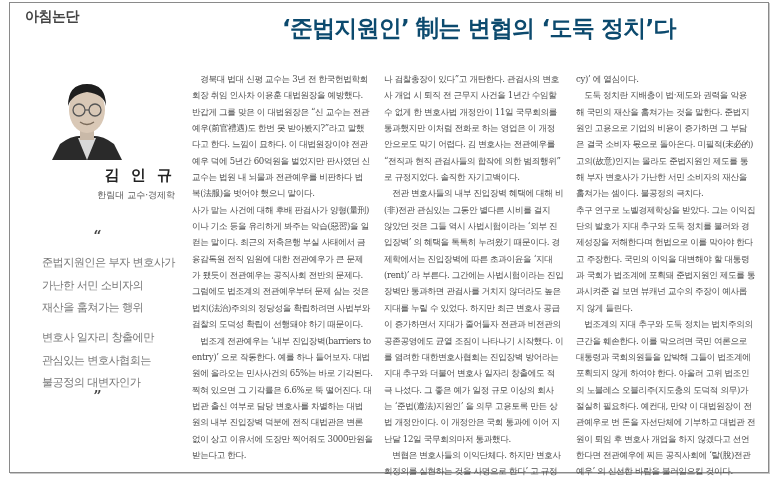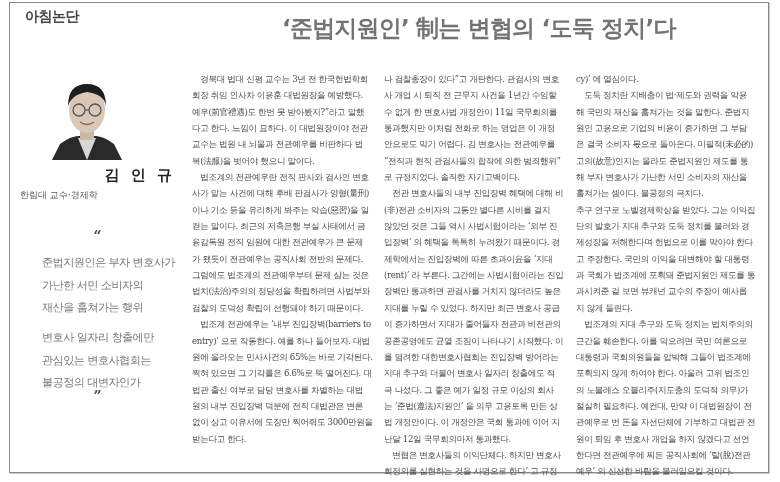--- a/index.html
+++ b/index.html
@@ -3,25 +3,25 @@
 <meta charset="utf-8">
 <style>
   html, body { margin:0; padding:0; background:#ffffff; }
   body { width:780px; height:482px; position:relative; overflow:hidden;
          font-family:"DejaVu Serif", "Liberation Serif", serif; color:#3a3a3a; }
   .frame { position:absolute; left:9px; top:2px; width:758px; height:469px;
            border:1px solid #8a8a8a; box-shadow:1px 1px 0 #c8c8c8; background:#fff; }
   .section-label { position:absolute; left:25px; top:8px; font-family:"DejaVu Sans", sans-serif;
            font-size:14px; font-weight:bold; color:#444; letter-spacing:-0.5px; }
   .headline { position:absolute; left:282px; top:13px; font-family:"DejaVu Sans", sans-serif;
-           font-size:23px; font-weight:bold; color:#737373; letter-spacing:-0.8px; white-space:nowrap; }
+           font-size:23px; font-weight:bold; color:#0c4a6e; letter-spacing:-0.8px; white-space:nowrap; }
   .photo { position:absolute; left:48px; top:72px; width:78px; height:88px; background:#fff; overflow:hidden; }
   .author-name { position:absolute; left:20px; width:155px; top:166px; text-align:right;
            font-family:"DejaVu Sans", sans-serif; font-size:15px; font-weight:bold; color:#222; letter-spacing:3px; }
-  .author-aff { position:absolute; left:20px; width:155px; top:189px; text-align:left;
+  .author-aff { position:absolute; left:20px; width:155px; top:189px; text-align:right;
            font-family:"DejaVu Sans", sans-serif; font-size:9px; color:#555; }
   .quote-open, .quote-close { position:absolute; left:20px; width:155px; text-align:center;
            font-size:14px; font-weight:bold; color:#444; }
   .quote-open { top:228px; }
   .quote-close { top:388px; }
   .pull-quote { position:absolute; left:34px; width:150px; font-family:"DejaVu Sans", sans-serif;
            font-size:11.2px; color:#777; letter-spacing:-0.6px; }
   .pull-quote .pq-line { height:22.5px; line-height:22.5px; white-space:nowrap;margin-left:8px; }
   .pq1 { top:252px; }
   .pq2 { top:327px; }
@@ -76,25 +76,26 @@
   <div class="pq-line">변호사 일자리 창출에만</div>
   <div class="pq-line">관심있는 변호사협회는</div>
   <div class="pq-line">불공정의 대변자인가</div>
 </div>
 
 <div class="quote-close">”</div>
 
 <div class="col col1">
     <div class="ln">　경북대 법대 신평 교수는 3년 전 한국헌법학회</div>
     <div class="ln">회장 취임 인사차 이용훈 대법원장을 예방했다.</div>
+    <div class="ln">반갑게 그를 맞은 이 대법원장은 “신 교수는 전관</div>
     <div class="ln">예우(前官禮遇)도 한번 못 받아봤지?”라고 말했</div>
     <div class="ln">다고 한다. 느낌이 묘하다. 이 대법원장이야 전관</div>
+    <div class="ln">예우 덕에 5년간 60억원을 벌었지만 판사였던 신</div>
     <div class="ln">교수는 법원 내 뇌물과 전관예우를 비판하다 법</div>
     <div class="ln">복(法服)을 벗어야 했으니 말이다.</div>
-    <div class="ln">　법조계의 전관예우란 전직 판사와 검사인 변호</div>
     <div class="ln">사가 맡는 사건에 대해 후배 판검사가 양형(量刑)</div>
     <div class="ln">이나 기소 등을 유리하게 봐주는 악습(惡習)을 일</div>
     <div class="ln">컫는 말이다. 최근의 저축은행 부실 사태에서 금</div>
     <div class="ln">융감독원 전직 임원에 대한 전관예우가 큰 문제</div>
     <div class="ln">가 됐듯이 전관예우는 공직사회 전반의 문제다.</div>
     <div class="ln">그럼에도 법조계의 전관예우부터 문제 삼는 것은</div>
     <div class="ln">법치(法治)주의의 정당성을 확립하려면 사법부와</div>
     <div class="ln">검찰의 도덕성 확립이 선행돼야 하기 때문이다.</div>
     <div class="ln">　법조계 전관예우는 ‘내부 진입장벽(barriers to</div>
     <div class="ln">entry)’ 으로 작동한다. 예를 하나 들어보자. 대법</div>
@@ -107,21 +108,21 @@
   </div>
 <div class="col col2">
     <div class="ln">나 검찰총장이 있다”고 개탄한다. 관검사의 변호</div>
     <div class="ln">사 개업 시 퇴직 전 근무지 사건을 1년간 수임할</div>
     <div class="ln">수 없게 한 변호사법 개정안이 11일 국무회의를</div>
     <div class="ln">통과했지만 이처럼 전화로 하는 영업은 이 개정</div>
     <div class="ln">안으로도 막기 어렵다. 김 변호사는 전관예우를</div>
     <div class="ln">“전직과 현직 관검사들의 합작에 의한 범죄행위”</div>
     <div class="ln">로 규정지었다. 솔직한 자기고백이다.</div>
     <div class="ln">　전관 변호사들의 내부 진입장벽 혜택에 대해 비</div>
-    <div class="ln">(非)전관 소비자의 그동안 별다른 시비를 걸지</div>
+    <div class="ln">(非)전관 관심있는 그동안 별다른 시비를 걸지</div>
     <div class="ln">않았던 것은 그들 역시 사법시험이라는 ‘외부 진</div>
     <div class="ln">입장벽’ 의 혜택을 톡톡히 누려왔기 때문이다. 경</div>
     <div class="ln">제학에서는 진입장벽에 따른 초과이윤을 ‘지대</div>
     <div class="ln">(rent)’ 라 부른다. 그간에는 사법시험이라는 진입</div>
     <div class="ln">장벽만 통과하면 관검사를 거치지 않더라도 높은</div>
     <div class="ln">지대를 누릴 수 있었다. 하지만 최근 변호사 공급</div>
     <div class="ln">이 증가하면서 지대가 줄어들자 전관과 비전관의</div>
     <div class="ln">공존공영에도 균열 조짐이 나타나기 시작했다. 이</div>
     <div class="ln">를 염려한 대한변호사협회는 진입장벽 방어라는</div>
     <div class="ln">지대 추구와 더불어 변호사 일자리 창출에도 적</div>

